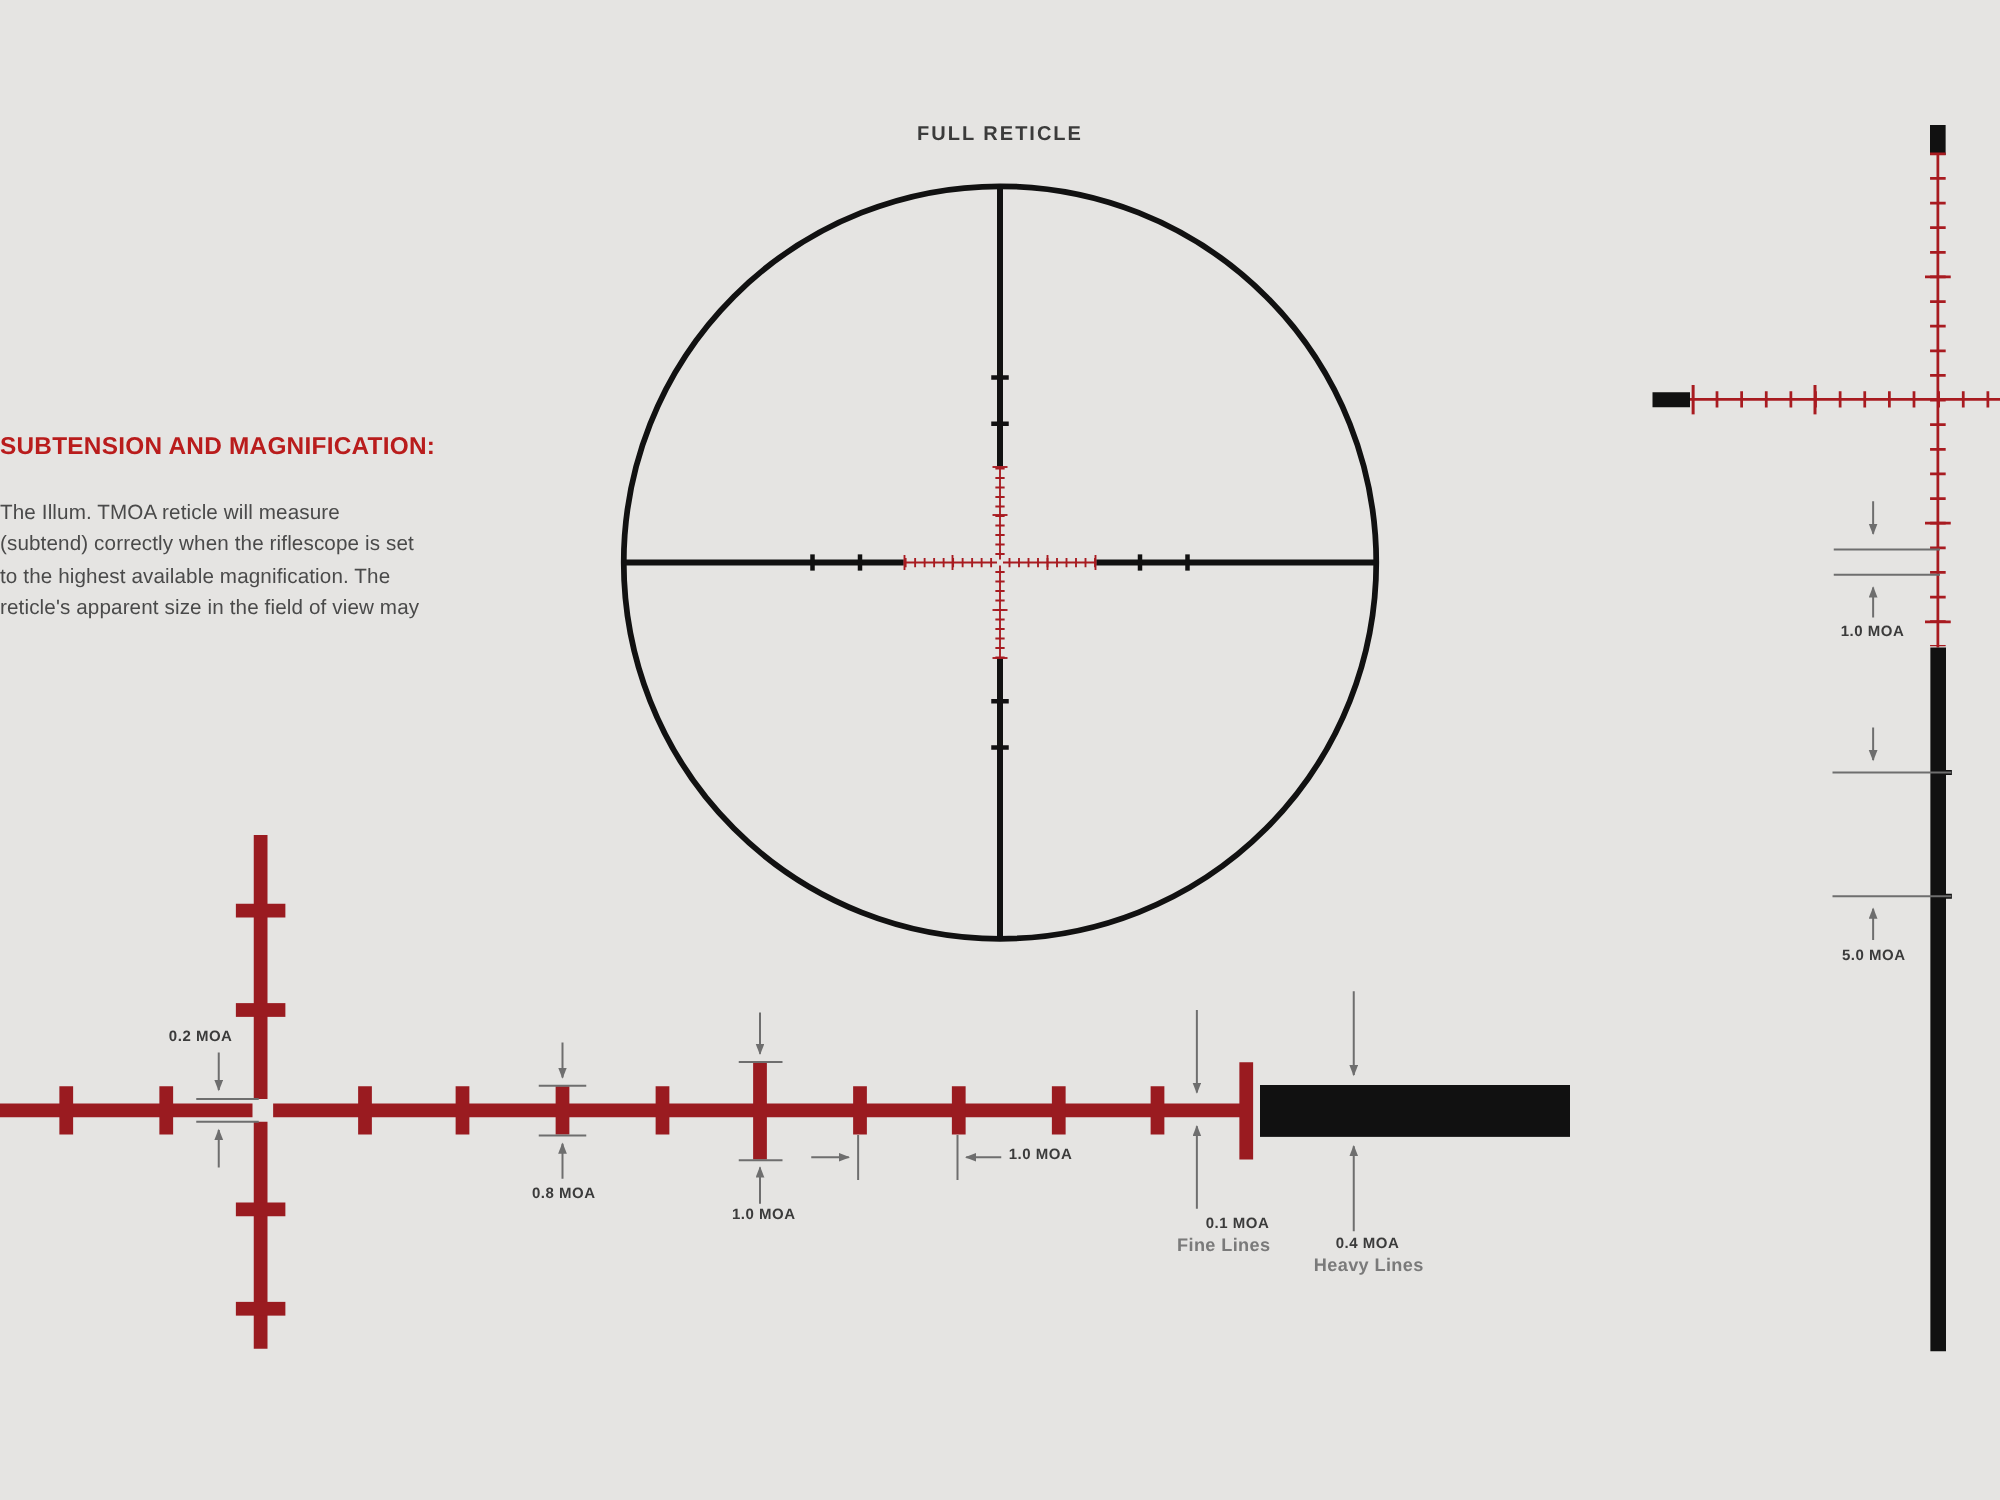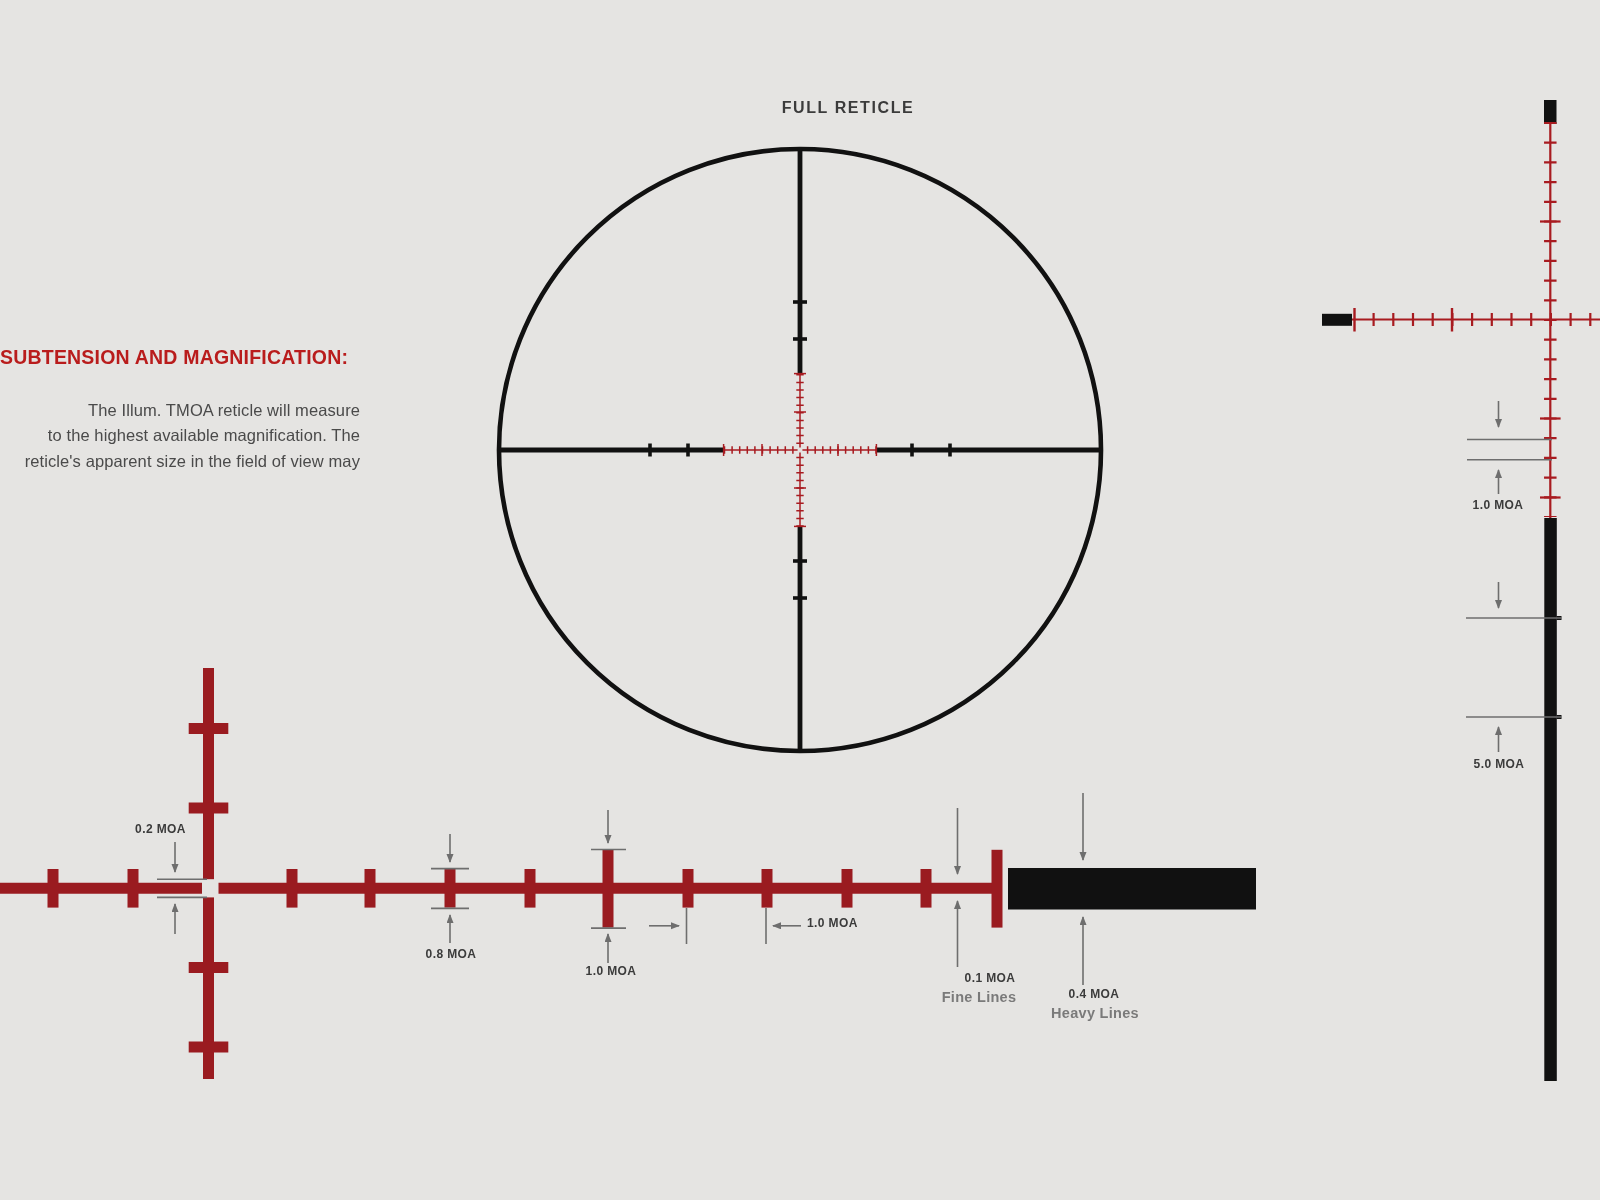--- a/index.html
+++ b/index.html
@@ -11,27 +11,27 @@
     --label-dark:#3b3b3b;
     --label-gray:#7a7a7a;
   }
   html,body{margin:0;padding:0;background:var(--background);}
   .canvas{
     position:relative;width:1600px;height:1200px;background:var(--background);
     font-family:"Liberation Sans", sans-serif;overflow:hidden;
   }
   .artwork{position:absolute;left:0;top:0;width:1600px;height:1200px;}
   .page-title{
-    position:absolute;left:848px;top:99px;transform:translateX(-50%);
+    position:absolute;left:800px;top:99px;transform:translateX(-50%);
     font-size:16px;font-weight:bold;letter-spacing:1.6px;color:var(--label-dark);white-space:nowrap;
   }
   .info{position:absolute;left:0;top:346px;width:360px;}
   .info h2{margin:0;font-size:19.5px;font-weight:bold;letter-spacing:.2px;color:#b91c1c;white-space:nowrap;}
   .info .lines{margin-top:29px;}
-  .info .line{font-size:16.5px;line-height:25.4px;color:#4a4a4a;letter-spacing:.1px;white-space:nowrap;text-align:right;}
+  .info .line{font-size:16.5px;line-height:25.4px;color:#4a4a4a;letter-spacing:.1px;white-space:nowrap;}
   .moa{
     position:absolute;transform:translateX(-50%);font-size:12px;font-weight:bold;
     letter-spacing:.4px;color:var(--label-dark);white-space:nowrap;
   }
   .moa.left-anchor{transform:none;}
   .moa.sub{font-size:14.5px;color:var(--label-gray);letter-spacing:.3px;}
 </style>
 </head>
 <body>
 
@@ -180,20 +180,21 @@
       </g>
     </g>
   </svg>
 
   <div class="page-title">FULL RETICLE</div>
 
   <div class="info">
     <h2>SUBTENSION AND MAGNIFICATION:</h2>
     <div class="lines">
       <div class="line">The Illum. TMOA reticle will measure</div>
+      <div class="line">(subtend) correctly when the riflescope is set</div>
       <div class="line">to the highest available magnification. The</div>
       <div class="line">reticle's apparent size in the field of view may</div>
     </div>
   </div>
 
   <div class="moa" style="left:160.5px;top:822px;">0.2 MOA</div>
   <div class="moa" style="left:451px;top:947px;">0.8 MOA</div>
   <div class="moa" style="left:611px;top:964px;">1.0 MOA</div>
   <div class="moa left-anchor" style="left:807px;top:916px;">1.0 MOA</div>
   <div class="moa" style="left:957px;top:971px;margin-left:33px;">0.1 MOA</div>

